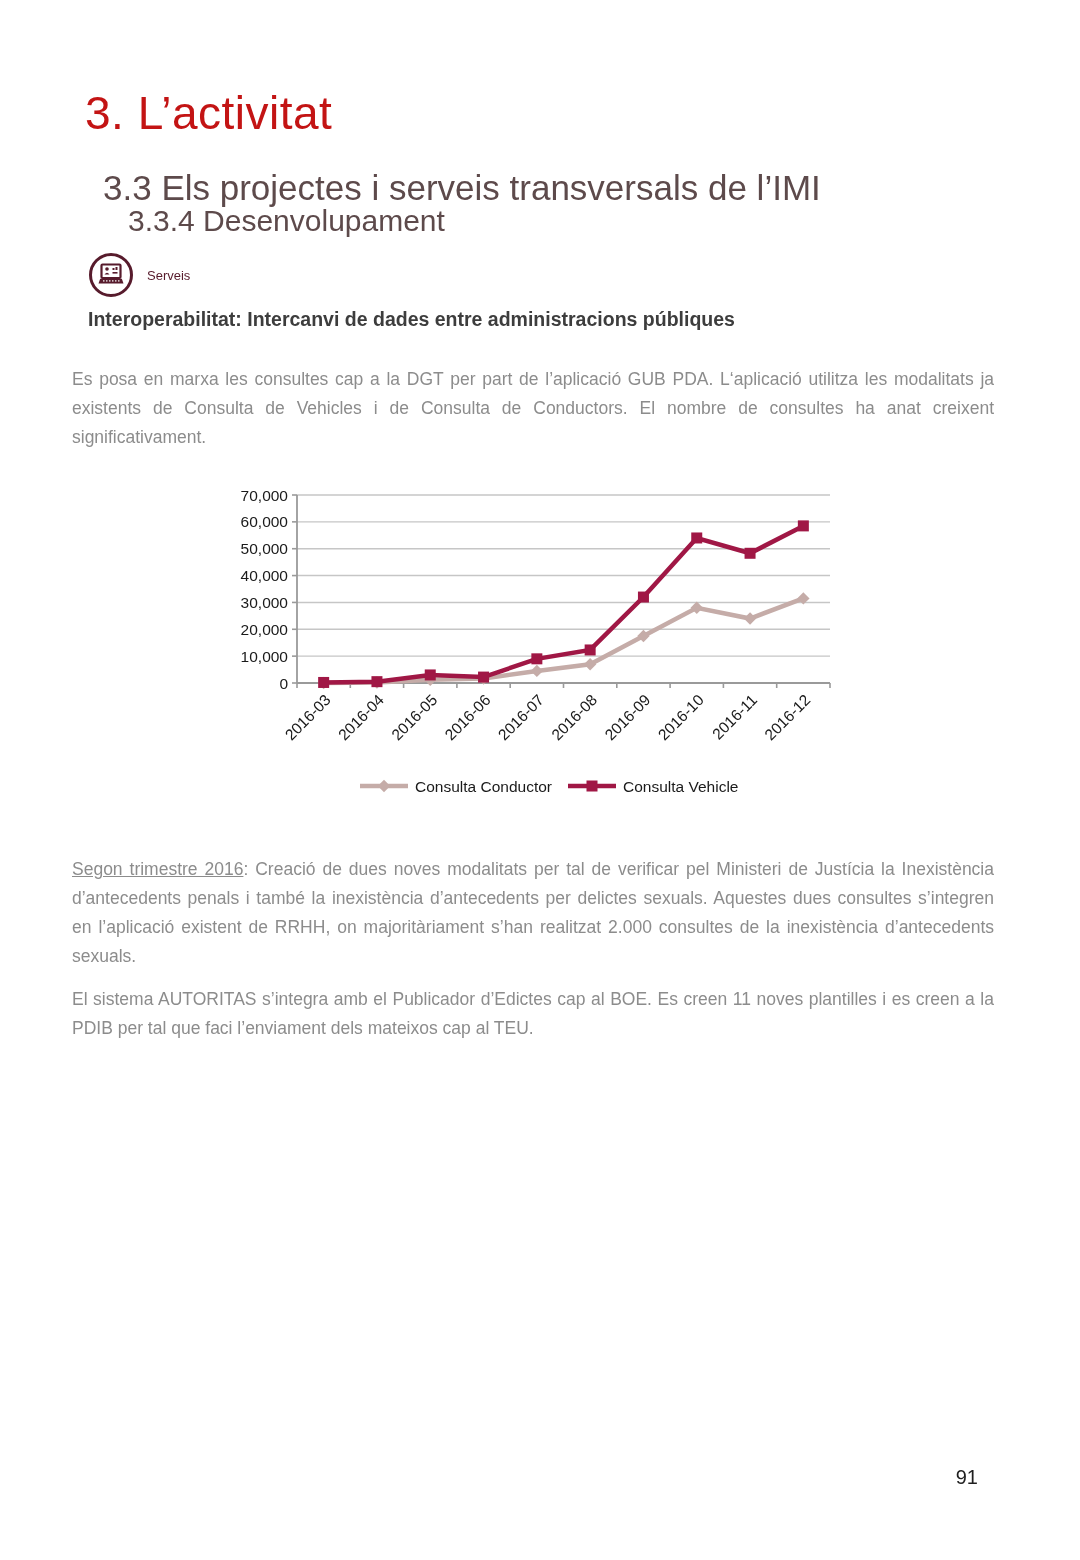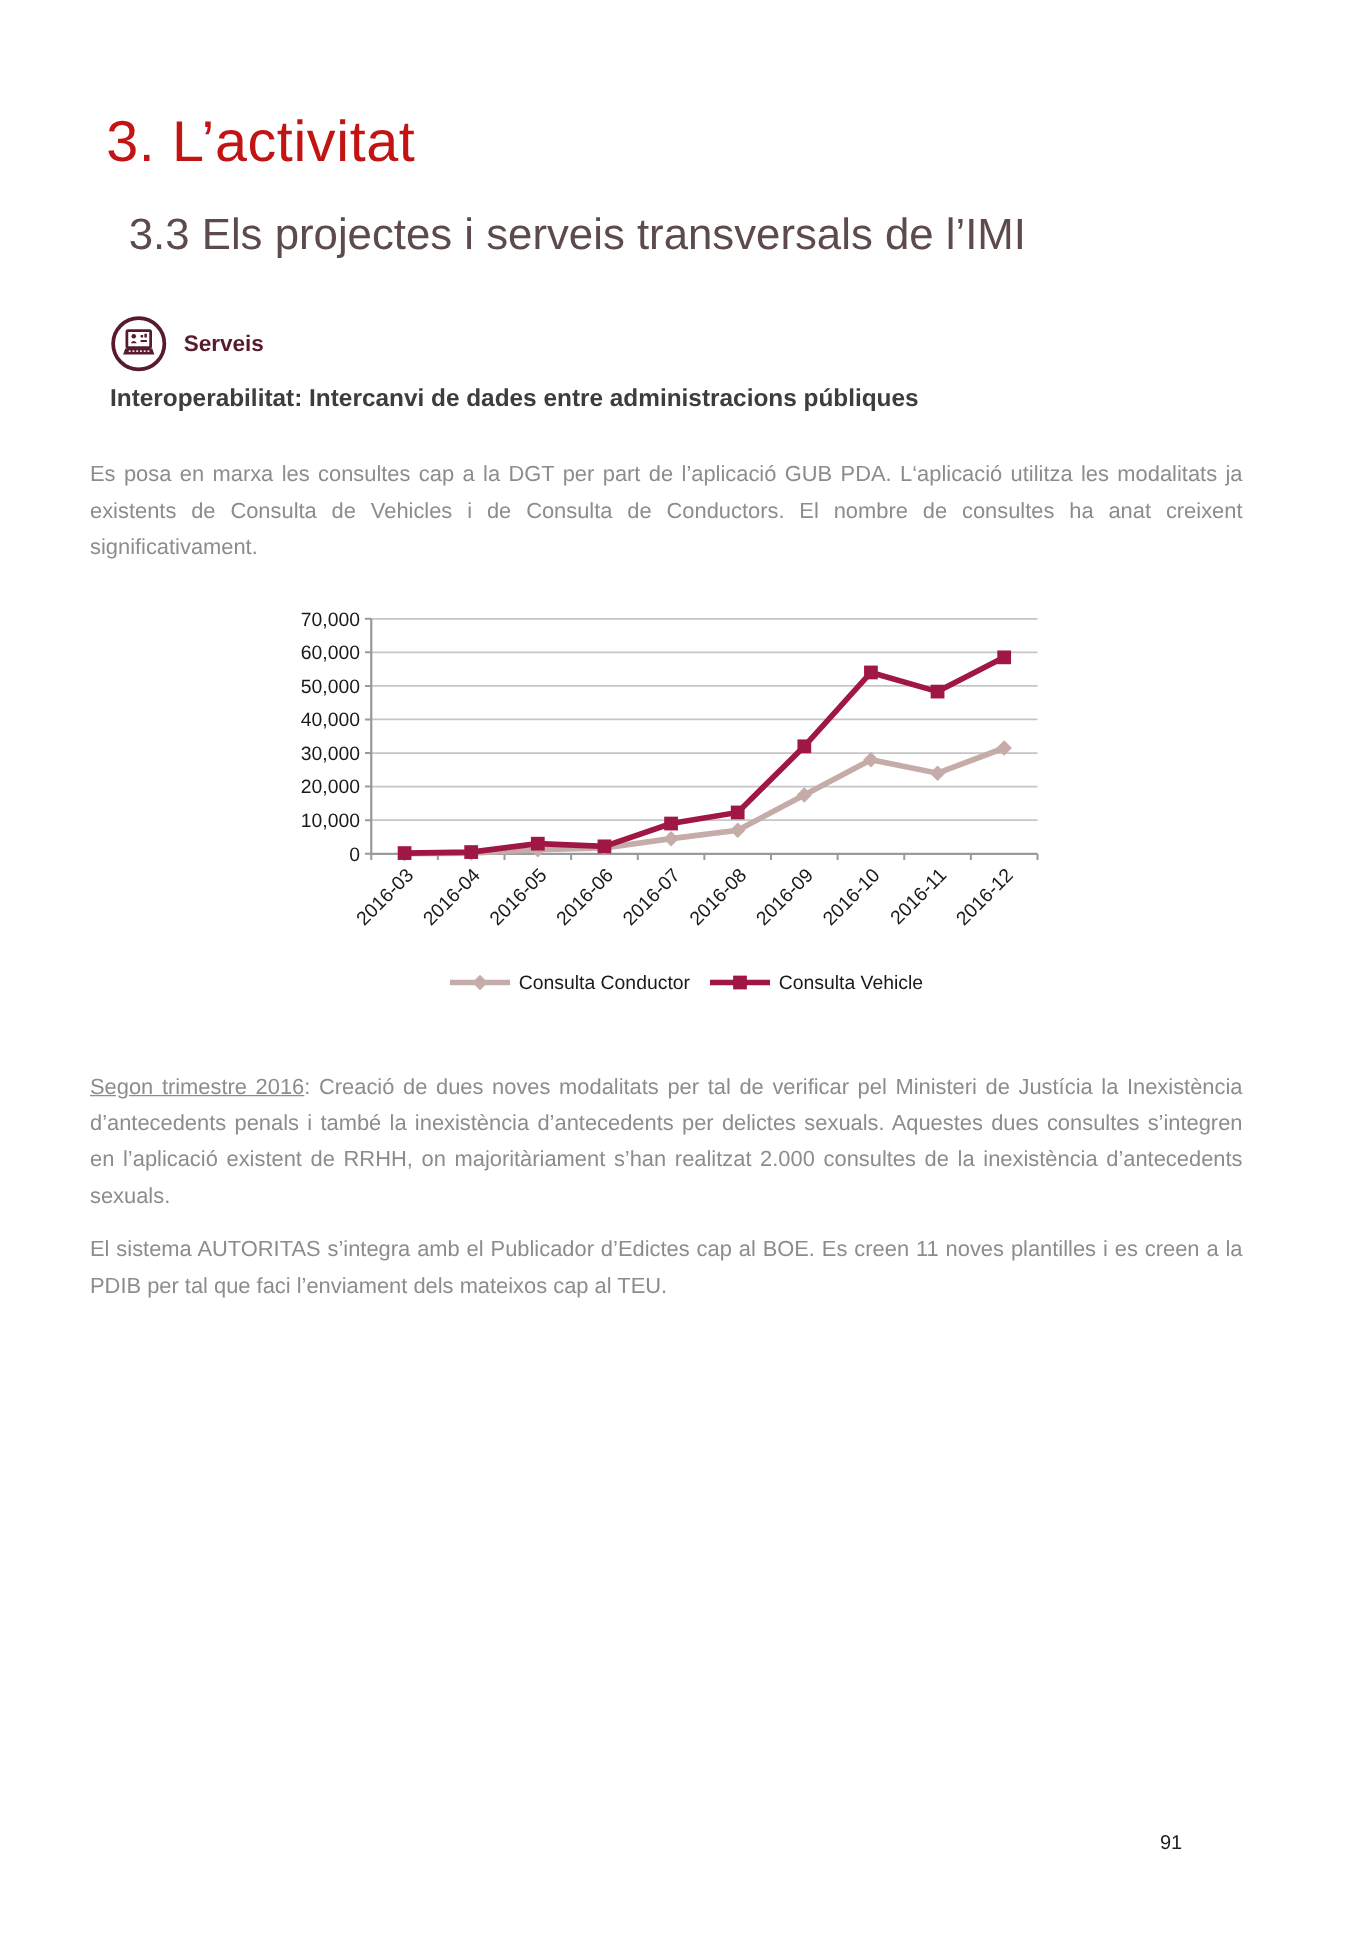--- a/index.html
+++ b/index.html
@@ -8,40 +8,41 @@
     font-family:"Liberation Sans", sans-serif;overflow:hidden;
   }
   .h1{position:absolute;left:85px;top:86px;margin:0;font-size:46px;font-weight:400;
       color:var(--accent-red,#C31414);letter-spacing:.5px;}
   .h2{position:absolute;left:85px;top:150px;margin:18px;font-size:35px;font-weight:400;
       color:var(--heading-brown,#5D4A4B);}
   .h3{position:absolute;left:128px;top:204px;margin:0;font-size:30px;font-weight:400;
       color:var(--heading-brown,#5D4A4B);}
   .serveis-row{position:absolute;left:88px;top:252px;display:flex;align-items:center;gap:13px;}
   .serveis-icon{width:46px;height:46px;display:block;color:var(--maroon-dark,#571B2C);}
-  .serveis-label{font-size:18px;font-weight:700;color:var(--maroon-dark,#571B2C);}
+  .serveis-label{font-size:13px;font-weight:400;color:var(--maroon-dark,#571B2C);}
   .subheading{position:absolute;left:88px;top:308px;margin:0;font-size:19.5px;font-weight:700;
       color:var(--text-heading,#3D3D3D);}
   .para{position:absolute;left:72px;width:922px;margin:0;font-size:17.5px;line-height:29px;
       color:var(--text-body,#8C8C8C);text-align:justify;}
   .p1{top:365px;}
   .p2{top:855px;}
   .p3{top:985px;}
   .underlined{text-decoration:underline;}
   .chart-wrap{position:absolute;left:232px;top:483px;width:640px;height:330px;}
-  .page-number{position:absolute;left:928px;top:1466px;width:50px;text-align:left;
-      font-size:16px;color:#1F1F1F;}
+  .page-number{position:absolute;left:928px;top:1466px;width:50px;text-align:right;
+      font-size:20px;color:#1F1F1F;}
 </style>
 </head>
 <body>
 
 <div class="page">
 
   <h1 class="h1">3. L’activitat</h1>
   <h2 class="h2">3.3 Els projectes i serveis transversals de l’IMI</h2>
+  <h3 class="h3">3.3.4 Desenvolupament</h3>
 
   <div class="serveis-row">
     <span class="serveis-icon">
       <svg viewBox="0 0 46 46" width="46" height="46">
         <circle cx="23" cy="23" r="20.5" fill="none" stroke="currentColor" stroke-width="3"></circle>
         <rect x="13.5" y="12.5" width="19" height="13.5" rx="1" fill="none" stroke="currentColor" stroke-width="2.2"></rect>
         <circle cx="19" cy="17" r="1.8" fill="currentColor"></circle>
         <path d="M16.5 22.5 q2.5 -3.5 5 0 Z" fill="currentColor"></path>
         <rect x="24.5" y="16" width="2" height="2" fill="currentColor"></rect>
         <rect x="27.5" y="15" width="2" height="3" fill="currentColor"></rect>

